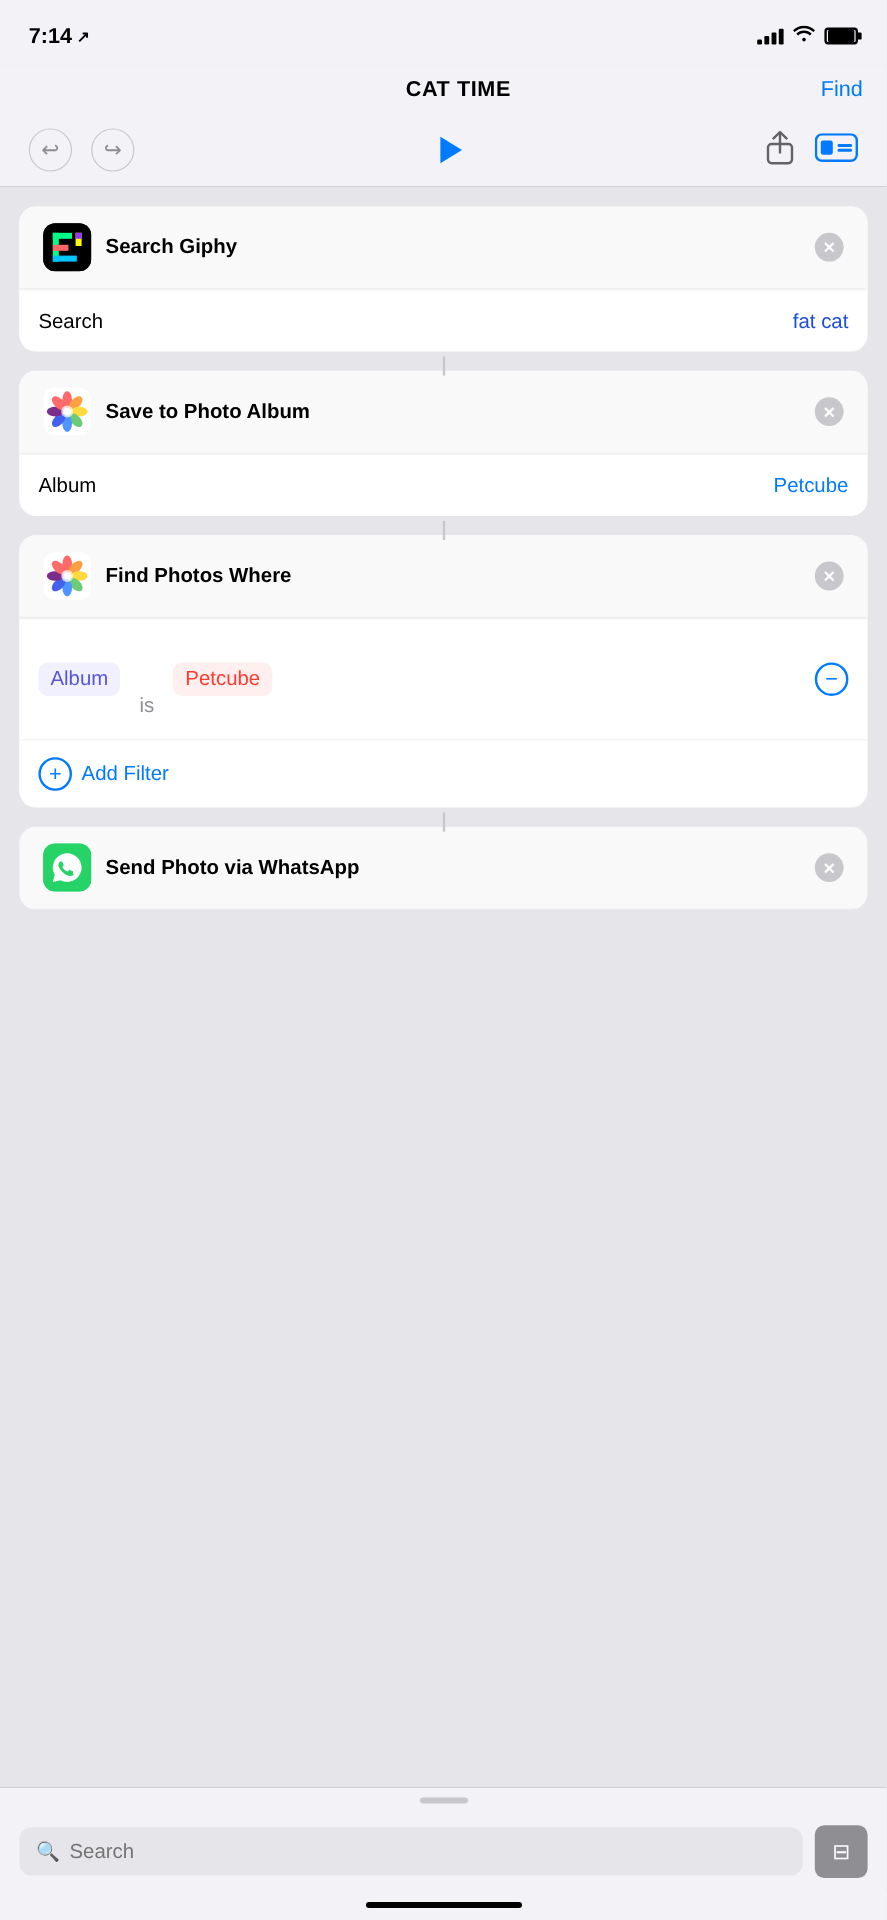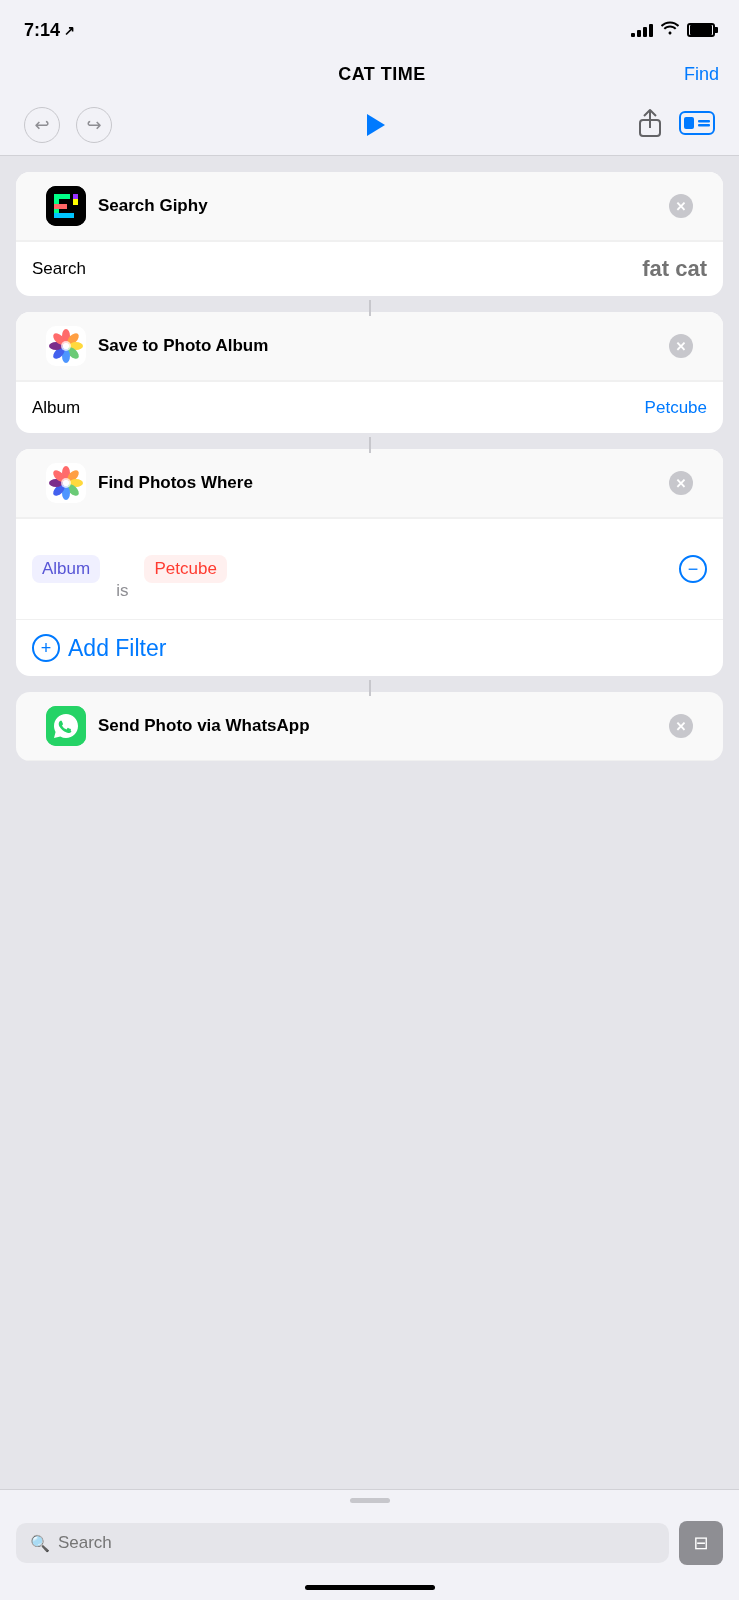--- a/index.html
+++ b/index.html
@@ -157,21 +157,21 @@
       background: #fff;
       border-radius: 14px;
       overflow: hidden;
       margin-bottom: 8px;
     }
 
     .action-card-header {
       display: flex;
       align-items: center;
       justify-content: space-between;
-      padding: 14px 30px;
+      padding: 14px 20px;
       background: #f9f9f9;
       border-bottom: 1px solid #f0f0f0;
     }
 
     .action-card-header-left {
       display: flex;
       align-items: center;
       gap: 12px;
     }
 
@@ -233,23 +233,23 @@
       border-top: none;
     }
 
     .row-label {
       font-size: 17px;
       color: #000;
       font-weight: 400;
     }
 
     .row-value {
-      font-size: 22px;
-      color: #737373;
-      font-weight: 700;
+      font-size: 17px;
+      color: #1d4ed8;
+      font-weight: 400;
     }
 
     .row-value-blue {
       font-size: 17px;
       color: #007aff;
       font-weight: 400;
     }
 
     
     .toggle-switch {
@@ -371,21 +371,21 @@
       border: 2px solid #007aff;
       display: flex;
       align-items: center;
       justify-content: center;
       color: #007aff;
       font-size: 18px;
       font-weight: 300;
     }
 
     .add-filter-label {
-      font-size: 23px;
+      font-size: 17px;
       color: #007aff;
     }
 
     
     .spacer-area {
       background: #e5e5ea;
       flex: 1;
       min-height: 120px;
     }
 

